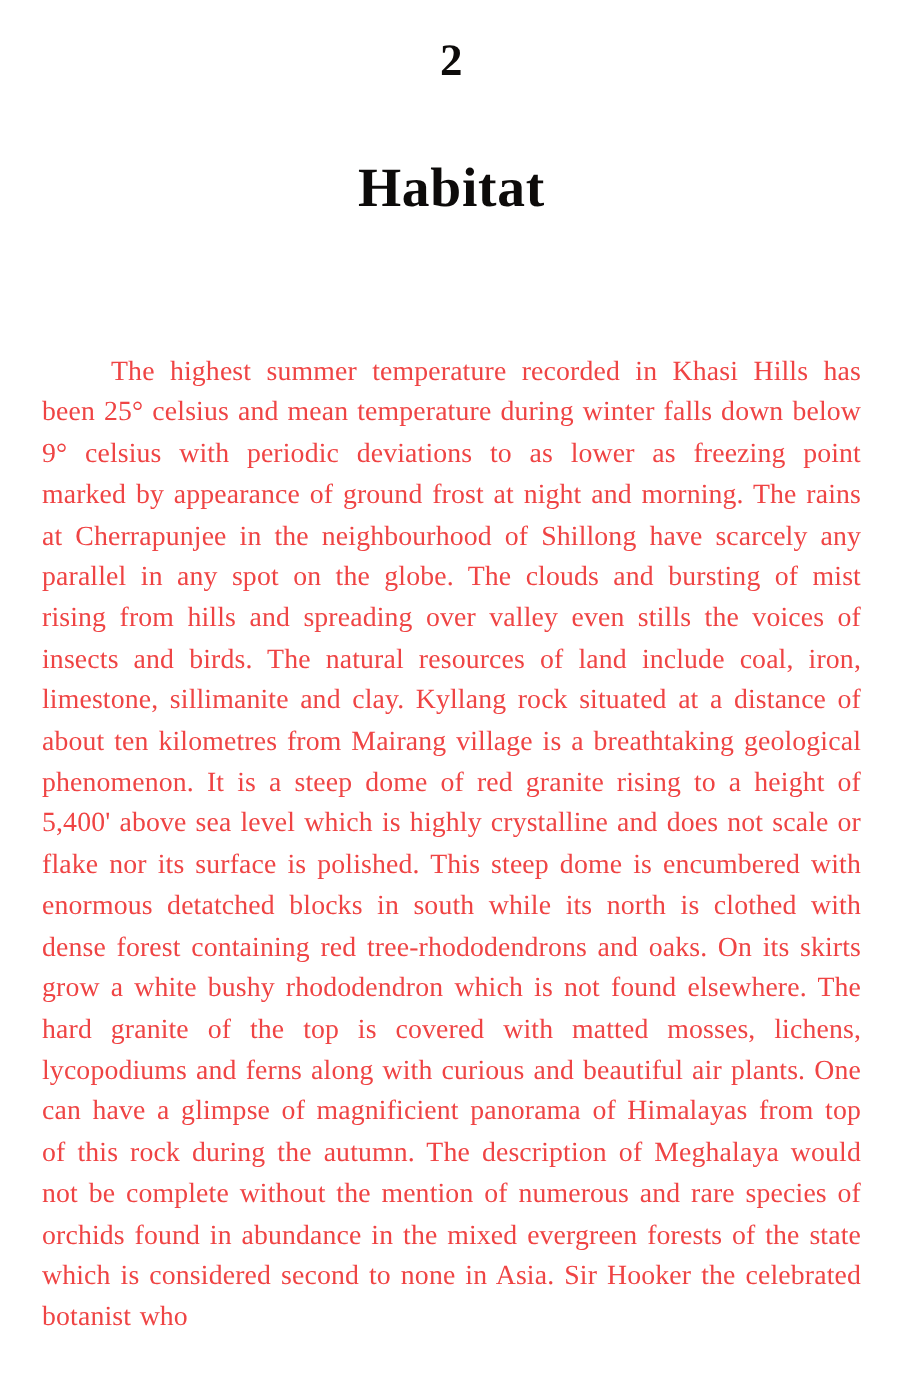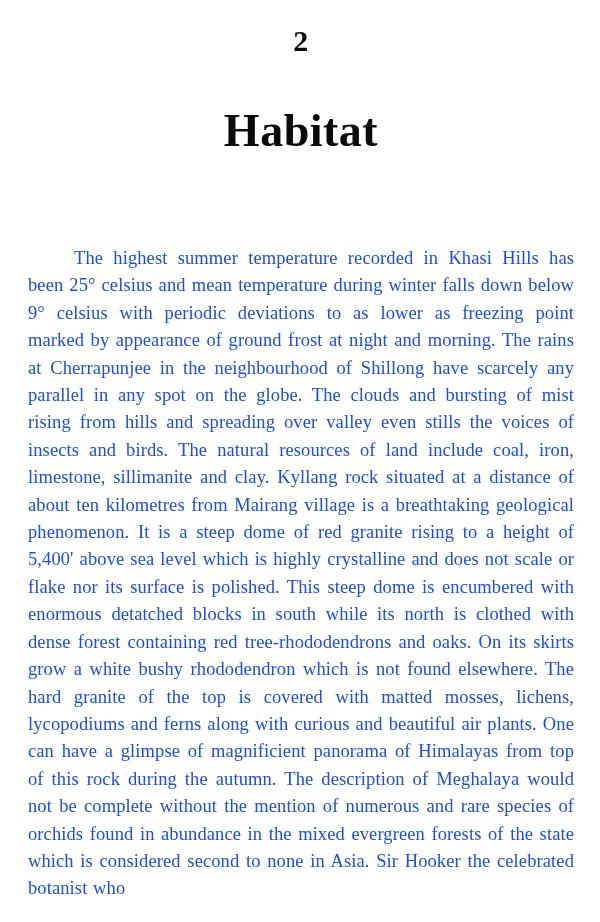--- a/index.html
+++ b/index.html
@@ -22,35 +22,35 @@
   .chapter-number {
     text-align: center;
     font-size: 30px;
     font-weight: bold;
     letter-spacing: 0.5px;
     margin: 0 0 8px 0;
     color: #0d0b0a;
   }
   .chapter-title {
     text-align: center;
-    font-size: 46px;
+    font-size: 37px;
     font-weight: bold;
     letter-spacing: 0.5px;
     margin: 46px 0 0 0;
     color: #0d0b0a;
   }
   .body-text {
     margin: 88px 0 0 0;
     font-size: 18.5px;
     line-height: 27.4px;
     text-align: justify;
     text-indent: 46px;
     letter-spacing: 0.1px;
     word-spacing: 1px;
-    color: #1d4ed8;
+    color: #ef4444;
   }
 </style>
 </head>
 <body>
 
 <div class="page">
   <div class="chapter-number">2</div>
 
   <h1 class="chapter-title">Habitat</h1>
 

